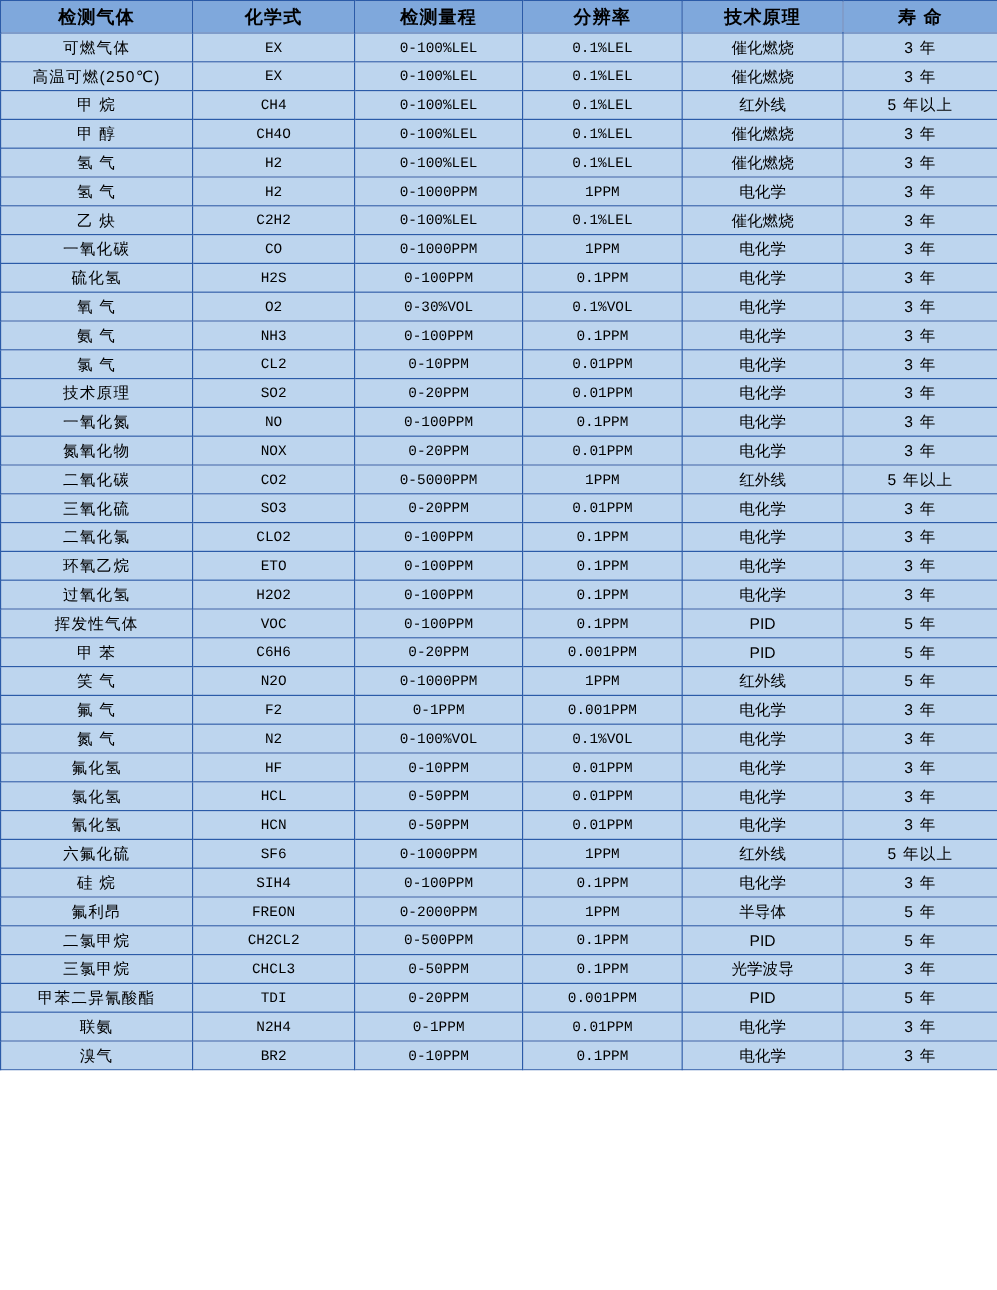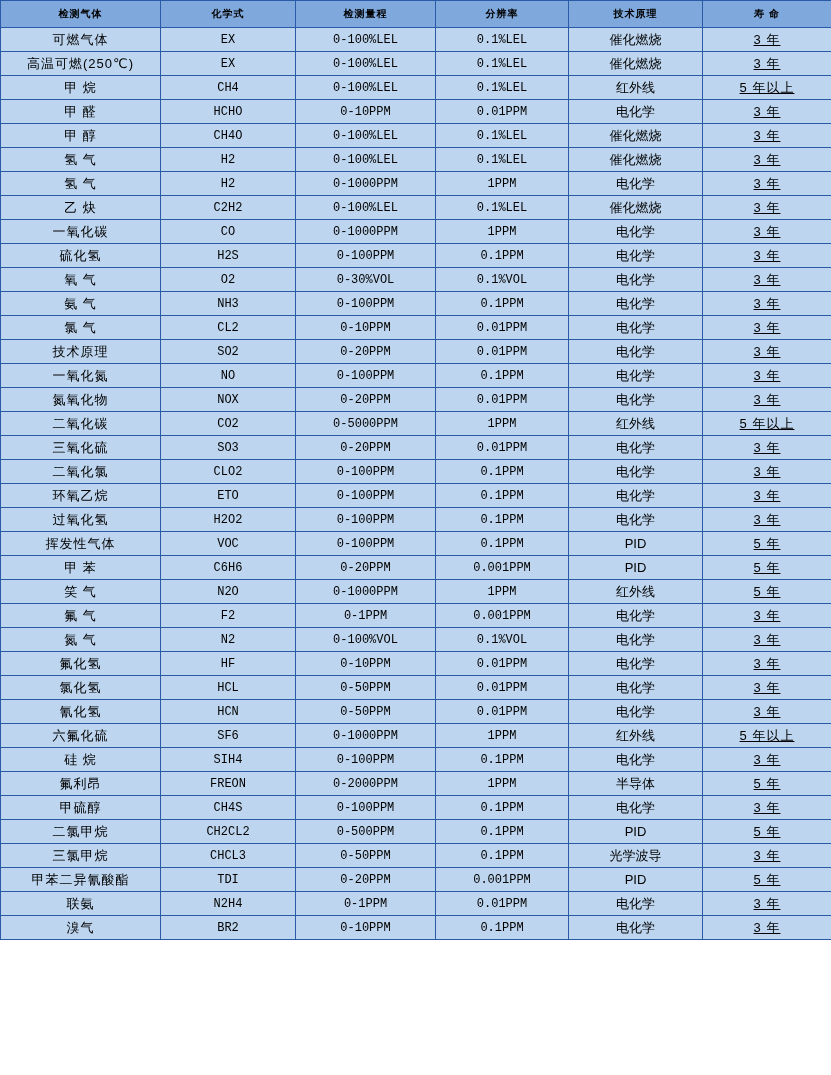--- a/index.html
+++ b/index.html
@@ -21,42 +21,41 @@
     text-align: center;
     vertical-align: middle;
     color: #000000;
     padding: 0;
     overflow: hidden;
     white-space: nowrap;
   }
   table.gas-table thead th {
     background: #7fa8dc;
     height: 26px;
-    font-size: 10px;
+    font-size: 15px;
     font-weight: bold;
     letter-spacing: 1px;
   }
   table.gas-table tbody td {
     background: #bdd5ee;
     height: 23px;
     font-size: 13px;
     font-weight: normal;
   }
   table.gas-table tbody td.c-name {
     letter-spacing: 1px;
   }
   table.gas-table tbody td.c-formula,
   table.gas-table tbody td.c-range,
   table.gas-table tbody td.c-res {
     font-family: "Liberation Mono", "DejaVu Sans Mono", monospace;
     font-size: 12px;
   }
   table.gas-table tbody td.c-life {
     letter-spacing: 1px;
-    text-decoration: underline;
   }
   col.w-name { width: 160px; }
   col.w-formula { width: 135px; }
   col.w-range { width: 140px; }
   col.w-res { width: 133px; }
   col.w-tech { width: 134px; }
   col.w-life { width: 129px; }
 </style>
 </head>
 <body>
@@ -99,28 +98,20 @@
       </tr>
       <tr>
         <td class="c-name">甲 烷</td>
         <td class="c-formula">CH4</td>
         <td class="c-range">0-100%LEL</td>
         <td class="c-res">0.1%LEL</td>
         <td class="c-tech">红外线</td>
         <td class="c-life">5 年以上</td>
       </tr>
       <tr>
-        <td class="c-name">甲 醛</td>
-        <td class="c-formula">HCHO</td>
-        <td class="c-range">0-10PPM</td>
-        <td class="c-res">0.01PPM</td>
-        <td class="c-tech">电化学</td>
-        <td class="c-life">3 年</td>
-      </tr>
-      <tr>
         <td class="c-name">甲 醇</td>
         <td class="c-formula">CH4O</td>
         <td class="c-range">0-100%LEL</td>
         <td class="c-res">0.1%LEL</td>
         <td class="c-tech">催化燃烧</td>
         <td class="c-life">3 年</td>
       </tr>
       <tr>
         <td class="c-name">氢 气</td>
         <td class="c-formula">H2</td>
@@ -331,28 +322,20 @@
       </tr>
       <tr>
         <td class="c-name">氟利昂</td>
         <td class="c-formula">FREON</td>
         <td class="c-range">0-2000PPM</td>
         <td class="c-res">1PPM</td>
         <td class="c-tech">半导体</td>
         <td class="c-life">5 年</td>
       </tr>
       <tr>
-        <td class="c-name">甲硫醇</td>
-        <td class="c-formula">CH4S</td>
-        <td class="c-range">0-100PPM</td>
-        <td class="c-res">0.1PPM</td>
-        <td class="c-tech">电化学</td>
-        <td class="c-life">3 年</td>
-      </tr>
-      <tr>
         <td class="c-name">二氯甲烷</td>
         <td class="c-formula">CH2CL2</td>
         <td class="c-range">0-500PPM</td>
         <td class="c-res">0.1PPM</td>
         <td class="c-tech">PID</td>
         <td class="c-life">5 年</td>
       </tr>
       <tr>
         <td class="c-name">三氯甲烷</td>
         <td class="c-formula">CHCL3</td>

